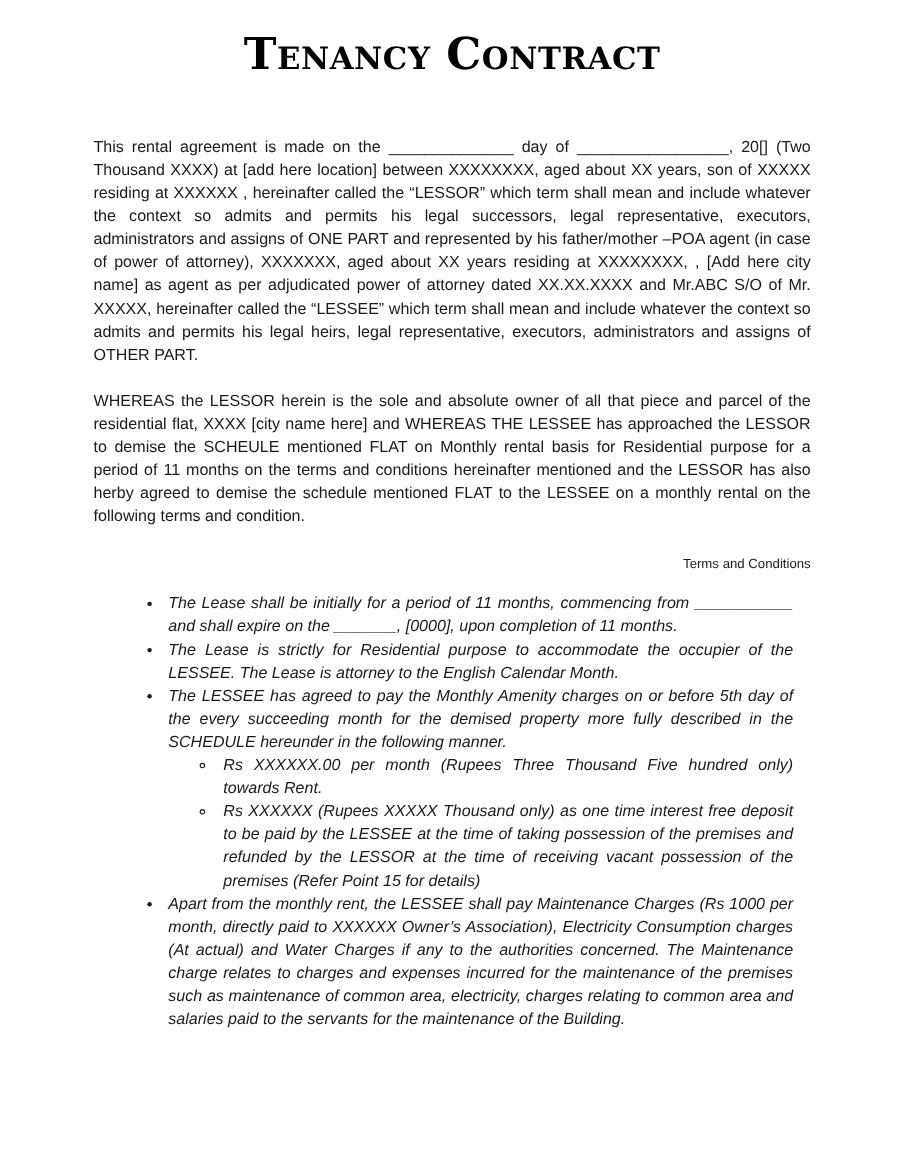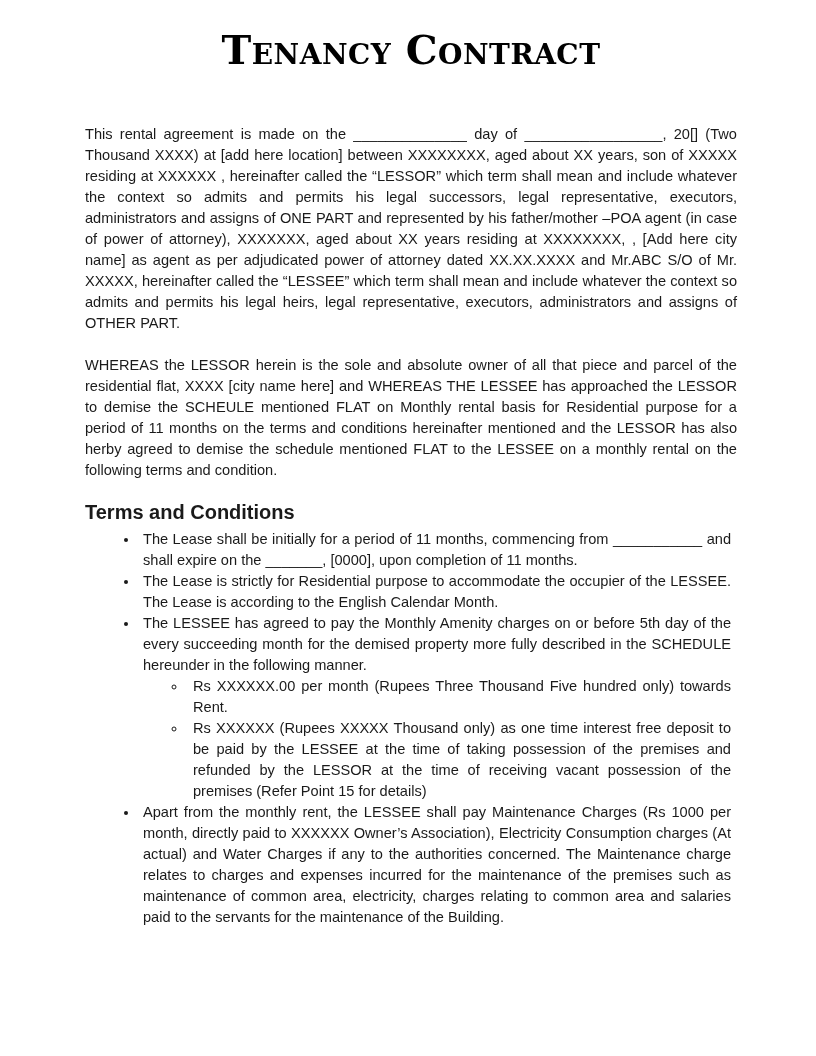--- a/index.html
+++ b/index.html
@@ -28,30 +28,31 @@
     text-align: center;
     color: #000000;
     margin: 0 0 52px 0;
     letter-spacing: 0.5px;
   }
   p.body-para {
     text-align: justify;
     margin: 0 0 21px 0;
   }
   .terms-heading {
-    font-size: 20px;
-    font-weight: bold;
-    text-align: left;
+    font-size: 12px;
+    font-weight: normal;
+    text-align: right;
     margin: 21px 0 0 0;
     line-height: 21px;
   }
   ul.bullet-list {
     list-style: disc outside;
-    margin: 6px;
+    margin: 16px;
     padding: 0 0 0 48px;
+    font-style: italic;
   }
   ul.bullet-list > li {
     text-align: justify;
     padding-left: 4px;
     margin: 0;
   }
   ul.sub-bullet-list {
     list-style: circle outside;
     margin: 0;
     padding: 0 0 0 44px;
@@ -73,21 +74,21 @@
 
   <p class="body-para">WHEREAS the LESSOR herein is the sole and absolute owner of all that piece and parcel of the residential flat, XXXX [city name here] and WHEREAS THE LESSEE has approached the LESSOR to demise the SCHEULE mentioned  FLAT on Monthly rental basis for Residential purpose for a period of 11 months on the terms and conditions hereinafter mentioned and the LESSOR has also herby agreed to demise the schedule mentioned  FLAT to the LESSEE on a monthly rental on the following terms and condition.</p>
 
   <h2 class="terms-heading">Terms and Conditions</h2>
 
   <ul class="bullet-list">
     <li>
       <span>The Lease shall be initially for a period of 11 months, commencing from ___________ and shall expire on the _______,  [0000], upon completion of 11 months.</span>
     </li>
     <li>
-      <span>The Lease is strictly for Residential purpose to accommodate the occupier of the LESSEE. The Lease is according to the English Calendar Month.</span>
+      <span>The Lease is strictly for Residential purpose to accommodate the occupier of the LESSEE. The Lease is attorney to the English Calendar Month.</span>
     </li>
     <li>
       <span>The LESSEE has agreed to pay the Monthly Amenity charges on or before 5th day of the every succeeding  month for the demised property more fully described in the SCHEDULE hereunder in the following manner.</span>
       <ul class="sub-bullet-list">
         <li>
           <span>Rs XXXXXX.00 per month (Rupees Three Thousand Five hundred only) towards Rent.</span>
         </li>
         <li>
           <span>Rs XXXXXX (Rupees XXXXX Thousand only) as one time interest free deposit to be paid by the LESSEE at the time of taking possession of the premises and refunded by the LESSOR at the time of receiving vacant possession of the premises (Refer Point 15 for details)</span>
         </li>

